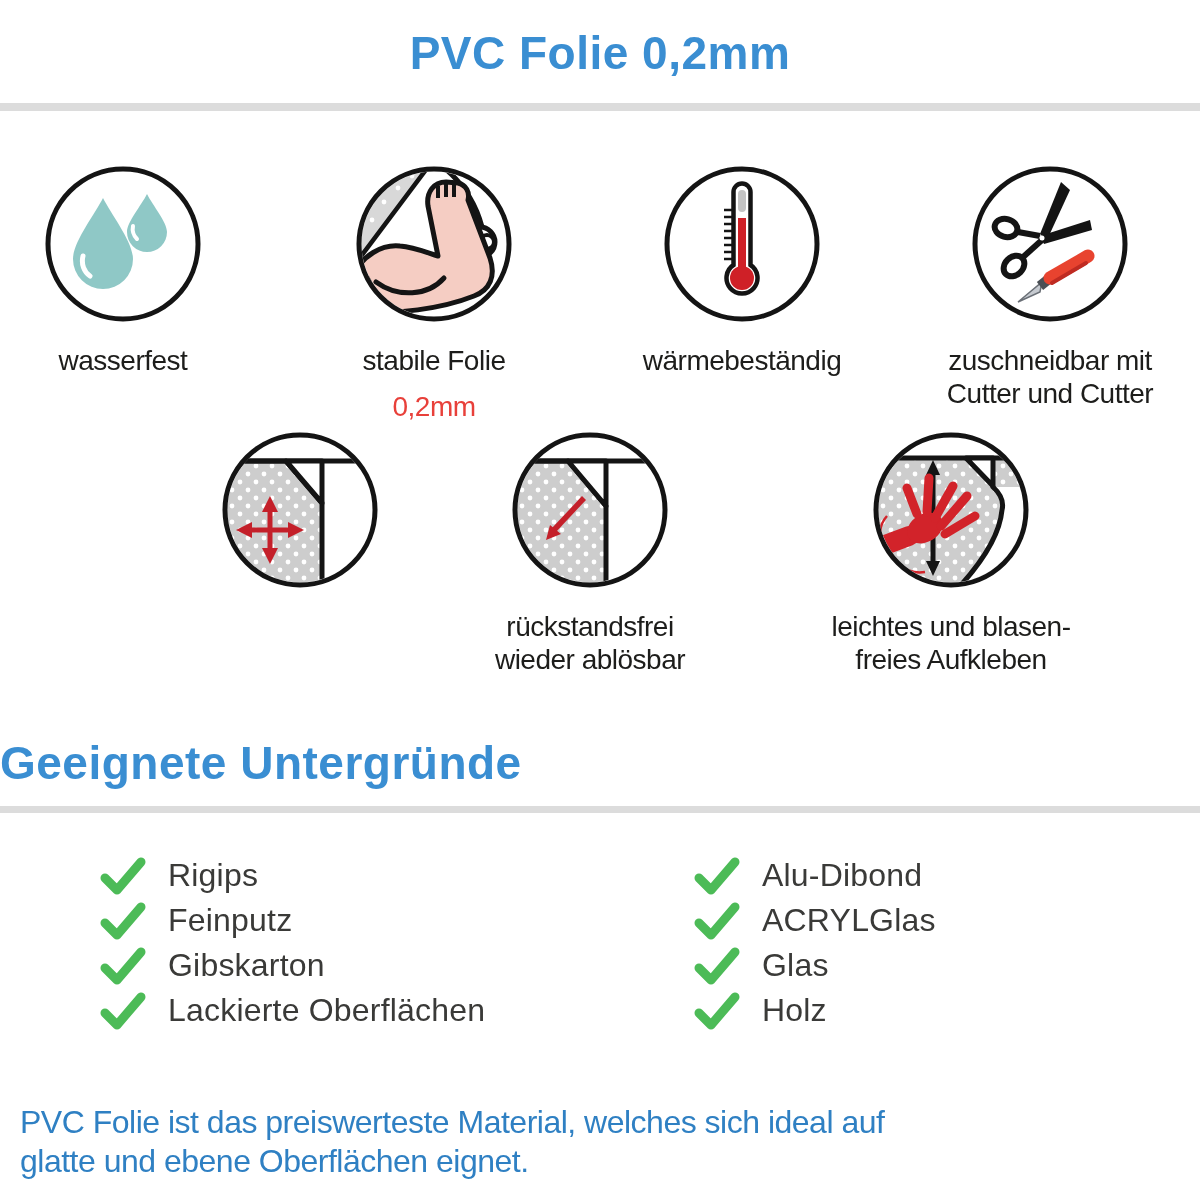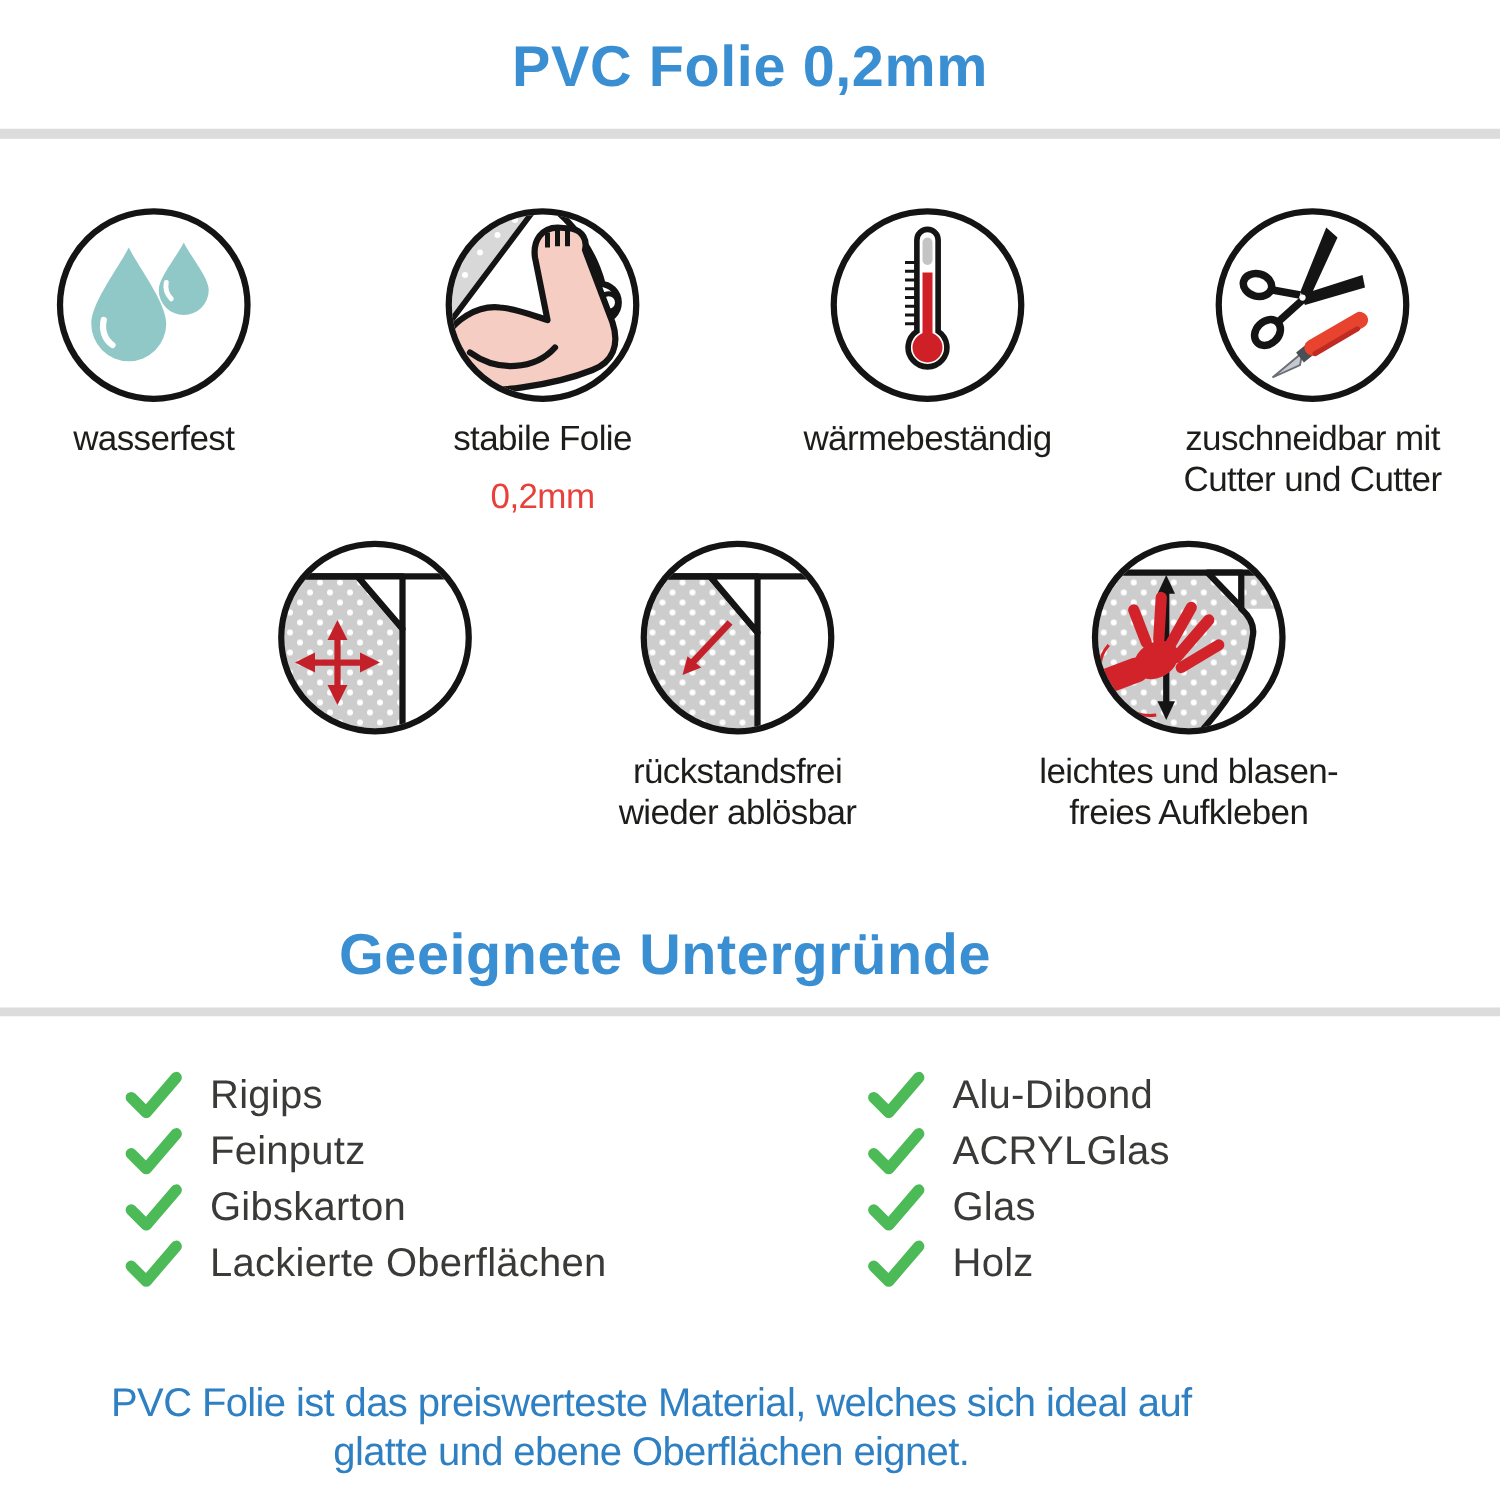--- a/index.html
+++ b/index.html
@@ -13,40 +13,40 @@
     font-size:46px;font-weight:700;color:#3a8ed2;letter-spacing:0.5px;
   }
   .divider{left:0;width:1200px;background:#dcdcdc;}
   .divider-1{top:103px;height:8px;}
   .divider-2{top:806px;height:7px;}
   .feat{position:absolute;width:300px;display:flex;flex-direction:column;align-items:center;}
   .row1 .feat{top:164px;}
   .row2 .feat{top:430px;}
   .feat svg{display:block;}
   .feat-label{
-    margin-top:10px;text-align:center;white-space:pre-line;
+    margin-top:20px;text-align:center;white-space:pre-line;
     font-size:28px;line-height:33px;color:#1d1d1b;letter-spacing:-0.5px;
   }
   .feat-sublabel{
     margin-top:14px;text-align:center;font-size:28px;line-height:32px;
     color:#e8403a;letter-spacing:-0.5px;
   }
   .section-title{
-    top:736px;left:0;width:1064px;text-align:center;
+    top:736px;left:0;width:1064px;text-align:left;
     font-size:46px;font-weight:700;color:#3a8ed2;letter-spacing:0.5px;
   }
   .check-col{position:absolute;top:853px;display:flex;flex-direction:column;}
   .check-col.left{left:100px;}
   .check-col.right{left:694px;}
   .check-item{height:45px;display:flex;align-items:center;}
   .check-item svg{flex:0 0 auto;margin-right:22px;}
   .check-text{font-size:32px;color:#3a3a38;letter-spacing:0.2px;}
   .footer-text{
-    top:1103px;left:0;width:1042px;text-align:center;white-space:pre-line;
-    font-size:32px;line-height:39px;color:#2f80c3;letter-spacing:-0.5px;
+    top:1103px;left:0;width:1042px;text-align:left;white-space:pre-line;
+    font-size:32px;line-height:39px;color:#2f80c3;letter-spacing:-0.5px;padding-left:20px;
   }
 </style>
 </head>
 <body>
 
 <div class="abs page-title">PVC Folie 0,2mm</div>
 <div class="abs divider divider-1"></div>
 
 <div class="row1">
 

